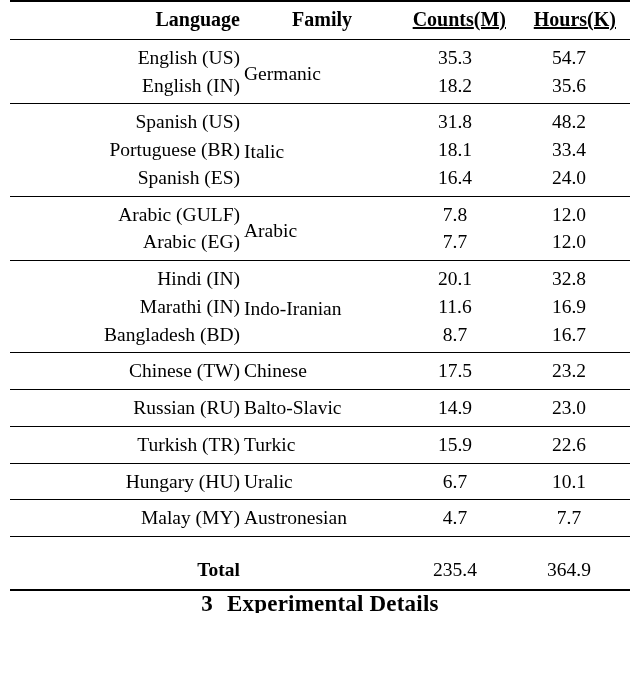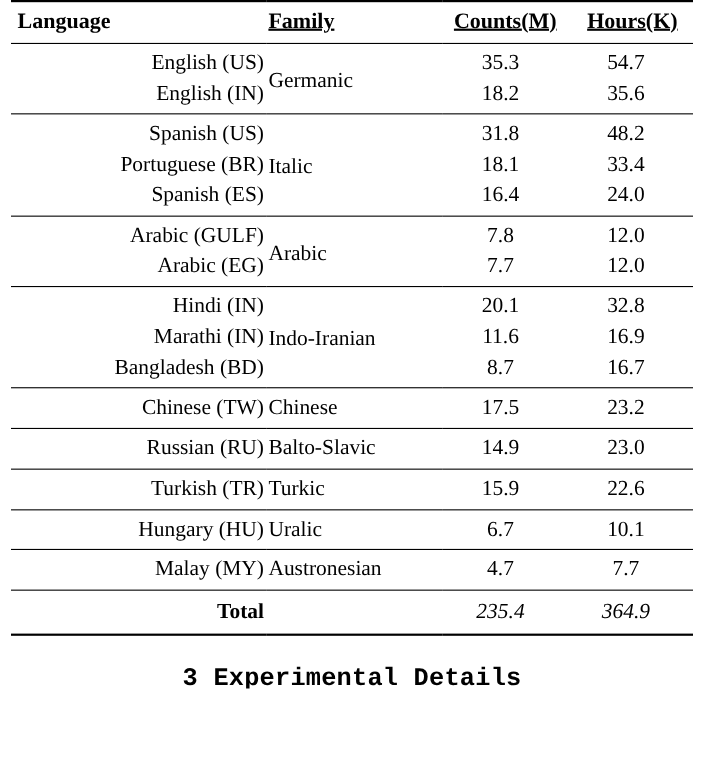--- a/index.html
+++ b/index.html
@@ -42,22 +42,22 @@
   table.data-table col.c-lang { width: 232px; }
   table.data-table col.c-fam  { width: 160px; }
   table.data-table col.c-cnt  { width: 118px; }
   table.data-table col.c-hrs  { width: 110px; }
   thead th {
     font-weight: bold;
     padding: 6px 2px 8px 2px;
     vertical-align: bottom;
     font-size: 20px;
   }
-  thead th.lang { text-align: left; padding-left: 6px; }
-  thead th.fam  { text-align: left; text-decoration: underline; }
+  thead th.lang { text-align: right; padding-left: 6px; }
+  thead th.fam  { text-align: center; }
   thead th.num  { text-align: right; padding-right: 14px; text-decoration: underline; }
   thead tr.header-row th {
     border-top: 2.2px solid #000;
     border-bottom: 1.1px solid #000;
   }
   .sub { font-weight: bold; }
 
   tbody td {
     padding: 1px 2px;
     vertical-align: middle;
@@ -71,39 +71,37 @@
   tbody tr.group-start td {
     border-top: 1.1px solid #000;
     padding-top: 5px;
   }
   tbody tr.group-end td {
     padding-bottom: 5px;
   }
   tbody tr.total-row td {
     border-top: 1.1px solid #000;
     font-weight: bold;
-    padding-top: 7px;
+    padding-top: 20px;
     padding-bottom: 6px;
   }
-  tbody tr.total-row td.num { font-weight: normal; font-style: italic; }
+  tbody tr.total-row td.num { font-weight: normal; }
   tfoot td {
     border-top: 2.2px solid #000;
     height: 0;
     padding: 0;
   }
   .section-heading {
     text-align: center;
     font-weight: bold;
     font-size: 23px;
-    margin-top: 26px;
     letter-spacing: 0.2px;
     white-space: nowrap;
     overflow: hidden;
     height: 22px;
-    font-family: Liberation Mono, monospace;
   }
   .section-heading .num { margin-right: 14px; }
 </style>
 </head>
 <body>
 
 <div class="page">
 
 
   <table class="data-table">

